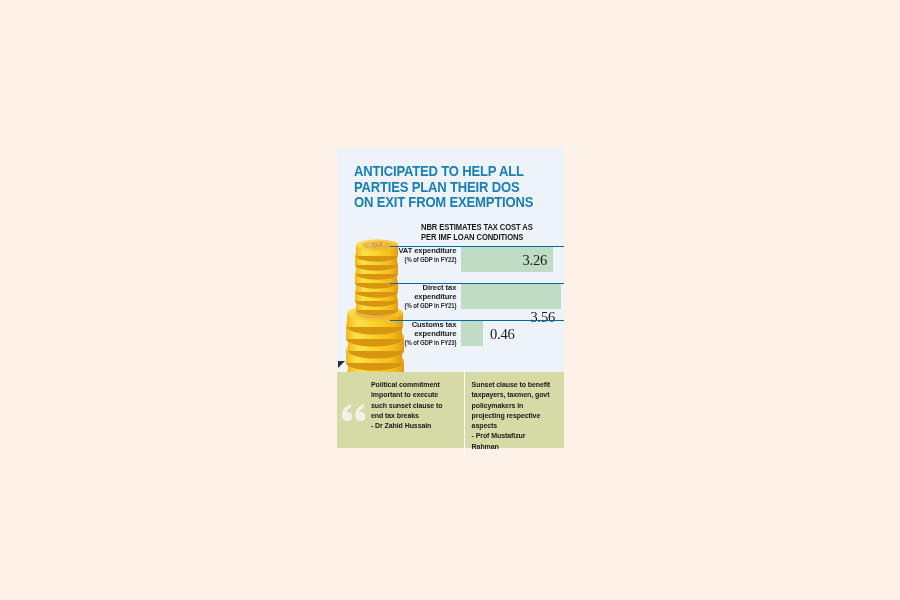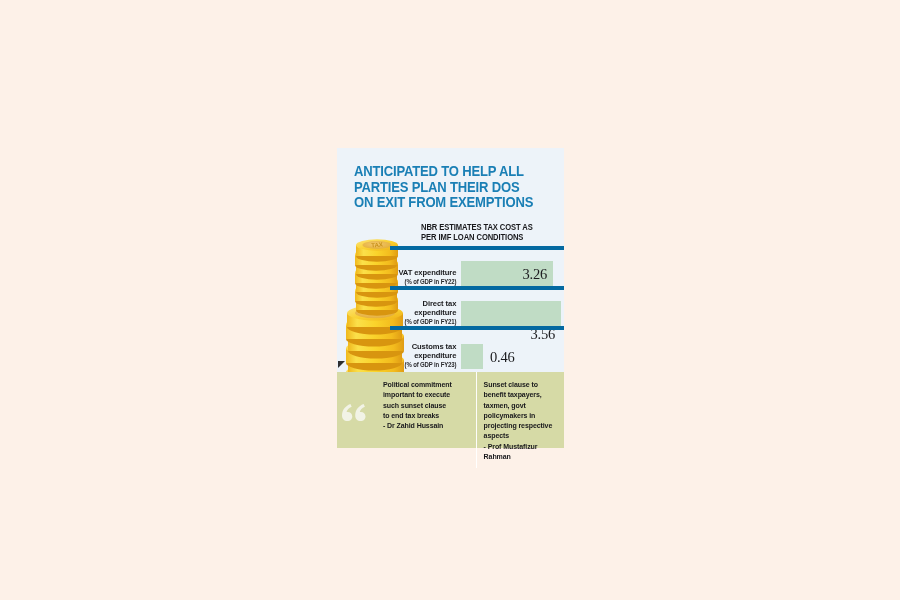--- a/index.html
+++ b/index.html
@@ -79,23 +79,23 @@
   
   .rows {
     position: absolute;
     left: 53px;
     top: 98px;
     width: 174px;
   }
   .row {
     position: relative;
     height: 36px;
-    border-top: 4px solid #0369a1;
+    border-top: 1px solid #0369a1;
     display: flex;
-    align-items: flex-end;
+    align-items: flex-start;
   }
   .row.row-last { height: 39px; }
   .row-label {
     width: 71px;
     padding-right: 5px;
     box-sizing: border-box;
     text-align: right;
     color: #1a1a1d;
     font-family: "Liberation Sans Narrow", "Liberation Sans", sans-serif;
     transform: scaleX(0.94);
@@ -356,21 +356,21 @@
           <div class="bar" style="width: 22px; background: rgb(192, 220, 197);"></div>
           <span class="bar-value outside" style="left: 29px;">0.46</span>
         </div>
       </div>
 
     </div>
 
     <div class="corner-tri"></div>
   </div>
 
-  <div class="quote-band" style="background: rgb(214, 218, 166); gap: 12px;">
+  <div class="quote-band" style="background: rgb(214, 218, 166);">
     <div class="quote-mark">
       <svg width="28" height="24" viewBox="0 0 28 24" xmlns="http://www.w3.org/2000/svg">
         <path d="M2 14.5c0-5.4 3.1-9.6 8.4-11.6l1.3 2.8C8.8 7 7 8.9 6.6 11.1c.3-.1.7-.2 1.1-.2 2.6 0 4.6 1.9 4.6 4.5 0 2.7-2.1 4.7-4.9 4.7C4.2 20.1 2 17.8 2 14.5z" fill="#f2f3e6"></path>
         <path d="M15.2 14.5c0-5.4 3.1-9.6 8.4-11.6l1.3 2.8c-2.9 1.3-4.7 3.2-5.1 5.4.3-.1.7-.2 1.1-.2 2.6 0 4.6 1.9 4.6 4.5 0 2.7-2.1 4.7-4.9 4.7-3.2 0-5.4-2.3-5.4-5.6z" fill="#f2f3e6"></path>
       </svg>
     </div>
 
     <div class="quote-col">
       <span class="quote-text">Political commitment important to execute such sunset clause to end tax breaks</span>
       <span class="quote-attr">- Dr Zahid Hussain</span>

